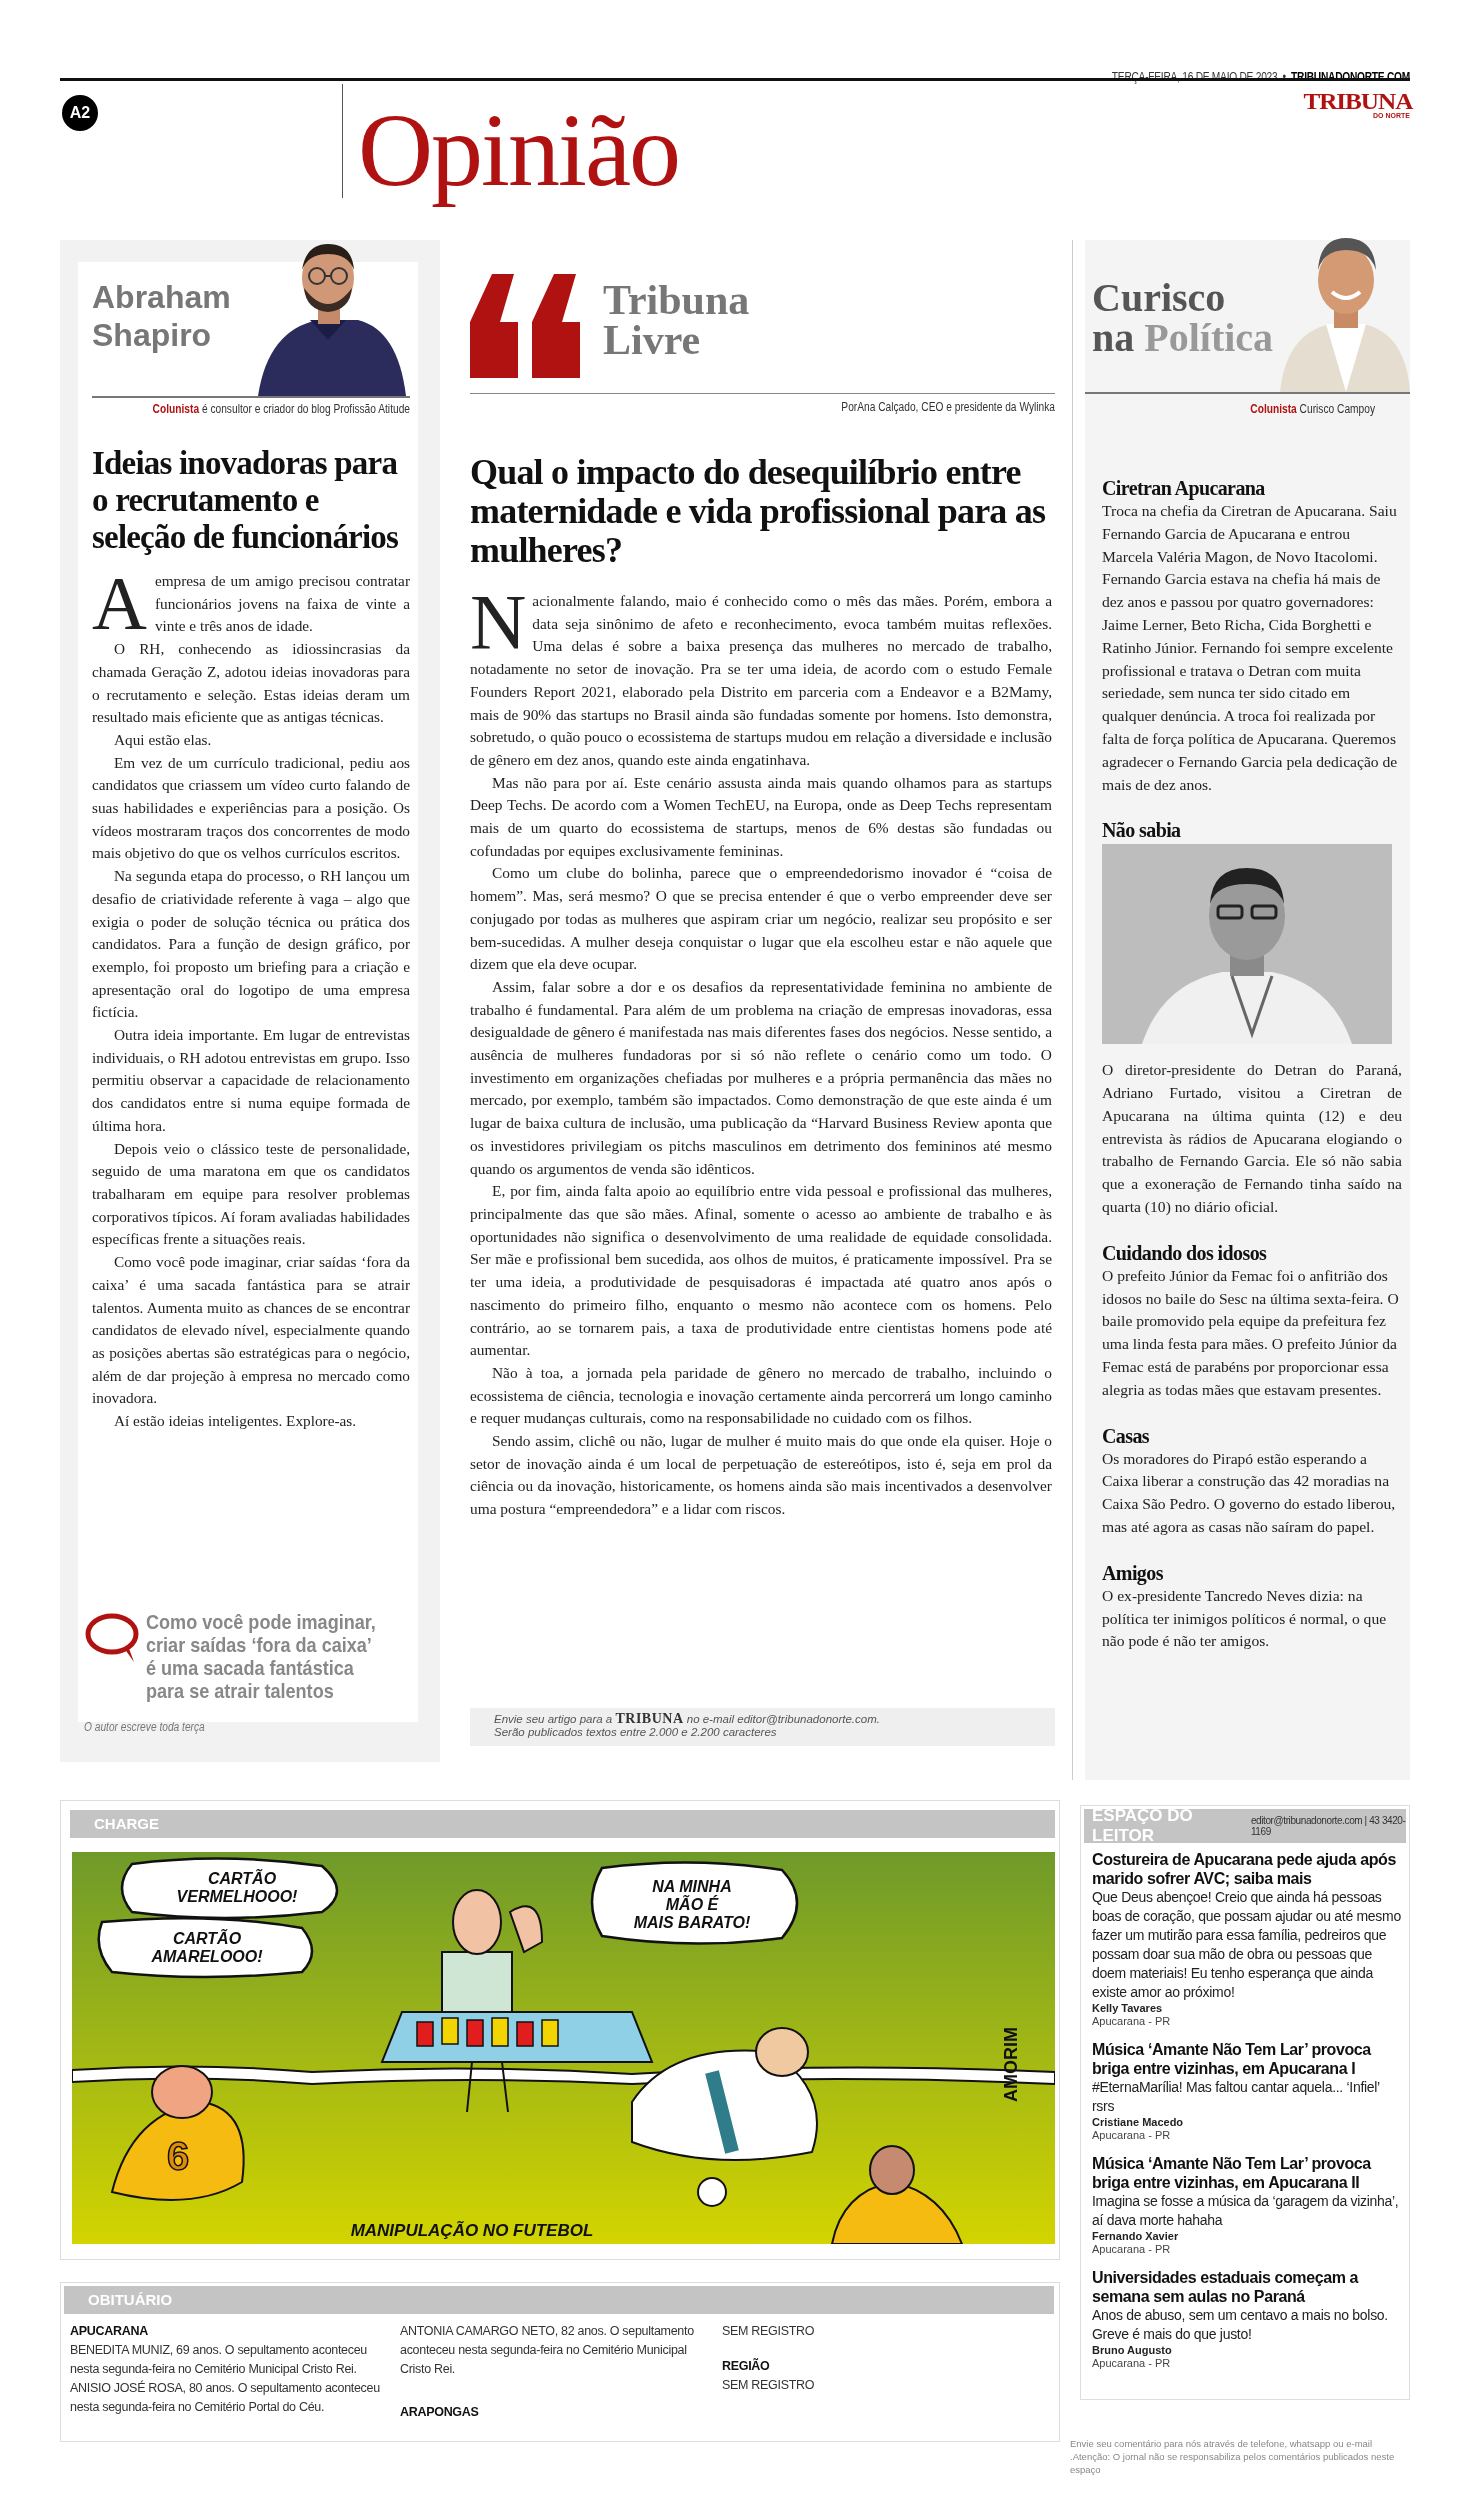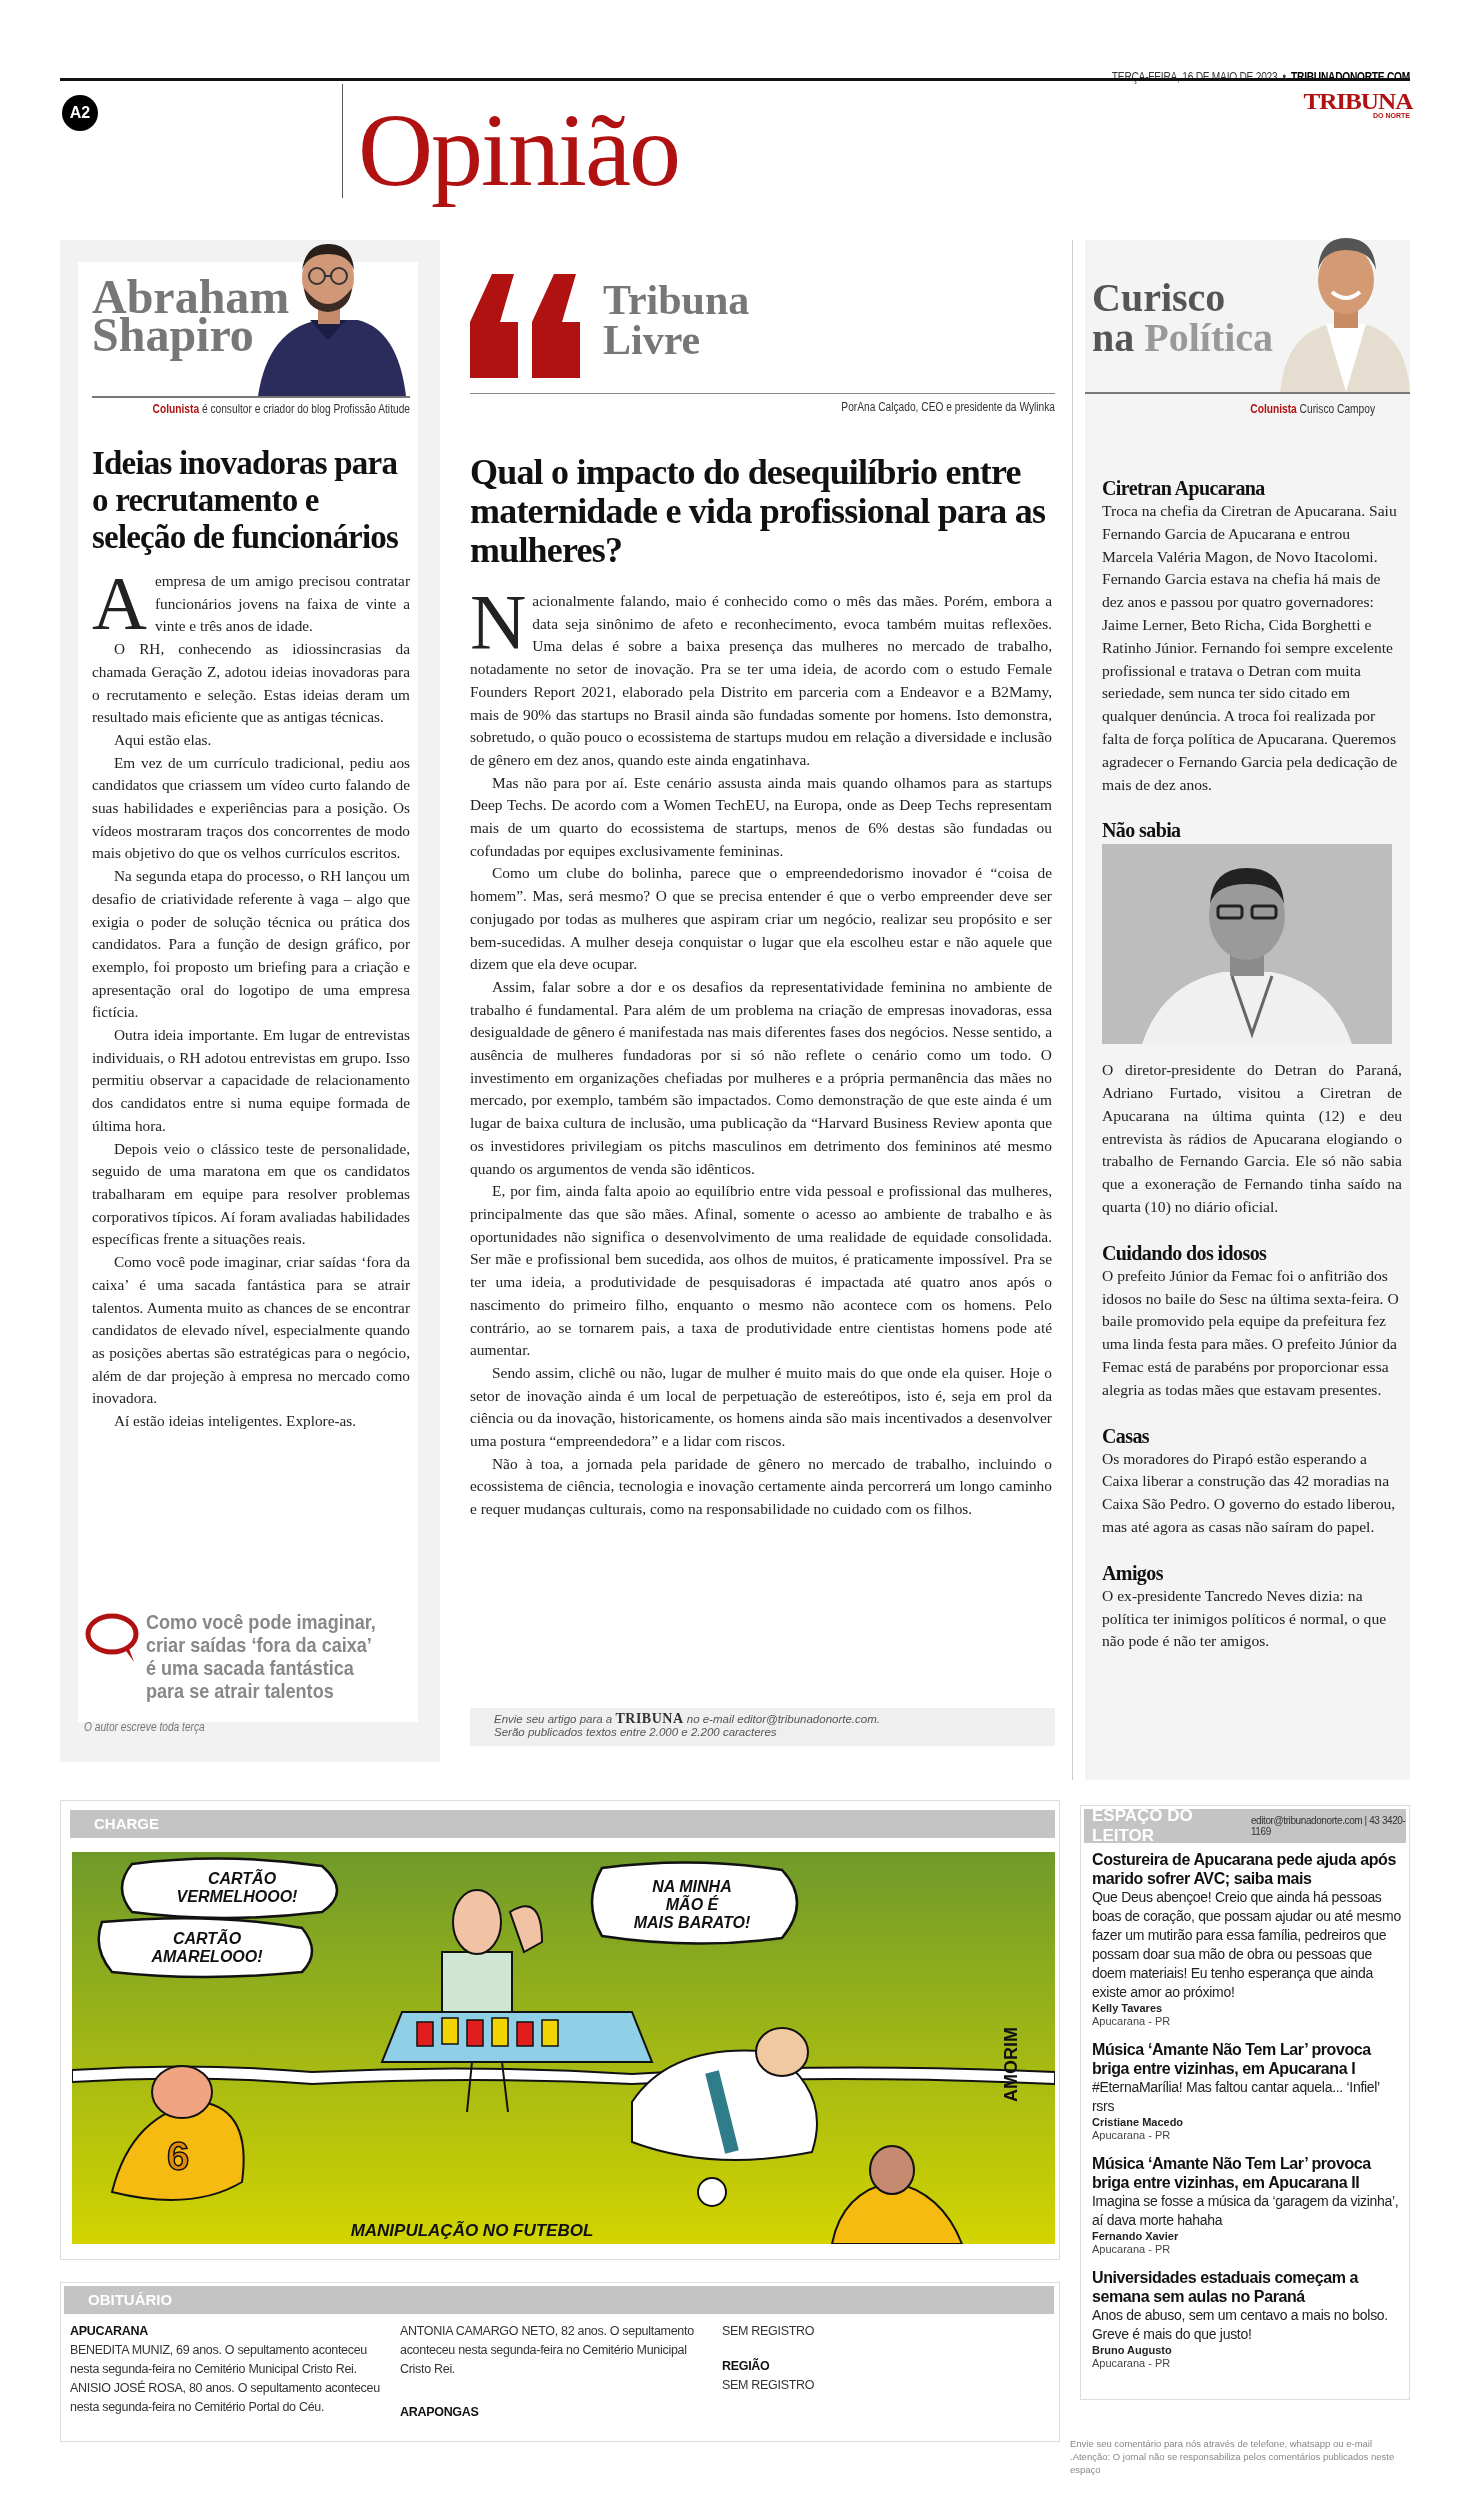--- a/index.html
+++ b/index.html
@@ -16,21 +16,21 @@
 .pagebadge{left:62px;top:95px;width:36px;height:36px;border-radius:50%;background:#000000;color:#fff;font-family:"Liberation Sans",sans-serif;font-weight:bold;font-size:16px;display:flex;align-items:center;justify-content:center}
 .vsep{left:342px;top:84px;width:1px;height:114px;background:#555}
 .section-title{left:358px;top:98px;font-family:"Liberation Serif",serif;font-size:104px;line-height:1;color:#b01212;letter-spacing:-2px}
 .logo{left:1270px;top:88px;width:140px;text-align:right}
 .logo .t{font-family:"Liberation Serif",serif;font-weight:900;font-size:24px;color:#b01212;letter-spacing:-1px;transform:scaleX(1.05);display:inline-block}
 .logo .s{font-family:"Liberation Sans",sans-serif;font-size:7px;font-weight:bold;color:#b01212;display:block;margin-top:-3px}
 
 
 .leftcol{left:60px;top:240px;width:380px;height:1522px;background:#f2f2f2}
 .leftinner{left:78px;top:262px;width:340px;height:1460px;background:#fff}
-.author-name{left:92px;top:278px;font-family:Liberation Serif, serif;font-weight:bold;font-size:48px;line-height:38px;color:#777}
+.author-name{left:92px;top:278px;font-family:Liberation Sans, sans-serif;font-weight:bold;font-size:32px;line-height:38px;color:#777}
 .author-photo{left:248px;top:240px;width:160px;height:156px}
 .author-rule{left:92px;top:396px;width:318px;height:2px;background:#777}
 .author-bio{left:92px;top:402px;width:318px;text-align:right;font-family:"Liberation Sans",sans-serif;font-size:12px;color:#333;transform:scaleX(0.85);transform-origin:right}
 .left-headline{left:92px;top:445px;width:320px;font-family:"Liberation Serif",serif;font-weight:bold;font-size:33px;line-height:37px;color:#111;letter-spacing:-0.8px}
 .left-body{left:92px;top:570px;width:318px;font-size:15.3px;line-height:22.7px;text-align:justify;color:#222}
 .left-body p{text-indent:22px}
 .left-body p.first{text-indent:0}
 .dropcap{float:left;font-size:76px;line-height:58px;margin:4px 8px 0 0;font-family:"Liberation Serif",serif}
 .quote-box{left:84px;top:1610px;width:330px;height:110px}
 .quote-icon{position:absolute;left:0;top:2px;width:56px;height:52px}
@@ -151,22 +151,22 @@
 </div>
 <div class="abs mid-rule"></div>
 <div class="abs byline">PorAna Calçado, CEO e presidente da Wylinka</div>
 <div class="abs mid-headline">Qual o impacto do desequilíbrio entre maternidade e vida profissional para as mulheres?</div>
 <div class="abs mid-body serif">
   <p class="first"><span class="dropcap">N</span><span>acionalmente falando, maio é conhecido como o mês das mães. Porém, embora a data seja sinônimo de afeto e reconhecimento, evoca também muitas reflexões. Uma delas é sobre a baixa presença das mulheres no mercado de trabalho, notadamente no setor de inovação. Pra se ter uma ideia, de acordo com o estudo Female Founders Report 2021, elaborado pela Distrito em parceria com a Endeavor e a B2Mamy, mais de 90% das startups no Brasil ainda são fundadas somente por homens. Isto demonstra, sobretudo, o quão pouco o ecossistema de startups mudou em relação a diversidade e inclusão de gênero em dez anos, quando este ainda engatinhava.</span></p>
   <p>Mas não para por aí. Este cenário assusta ainda mais quando olhamos para as startups Deep Techs. De acordo com a Women TechEU, na Europa, onde as Deep Techs representam mais de um quarto do ecossistema de startups, menos de 6% destas são fundadas ou cofundadas por equipes exclusivamente femininas.</p>
   <p>Como um clube do bolinha, parece que o empreendedorismo inovador é “coisa de homem”. Mas, será mesmo? O que se precisa entender é que o verbo empreender deve ser conjugado por todas as mulheres que aspiram criar um negócio, realizar seu propósito e ser bem-sucedidas. A mulher deseja conquistar o lugar que ela escolheu estar e não aquele que dizem que ela deve ocupar.</p>
   <p>Assim, falar sobre a dor e os desafios da representatividade feminina no ambiente de trabalho é fundamental. Para além de um problema na criação de empresas inovadoras, essa desigualdade de gênero é manifestada nas mais diferentes fases dos negócios. Nesse sentido, a ausência de mulheres fundadoras por si só não reflete o cenário como um todo. O investimento em organizações chefiadas por mulheres e a própria permanência das mães no mercado, por exemplo, também são impactados. Como demonstração de que este ainda é um lugar de baixa cultura de inclusão, uma publicação da “Harvard Business Review aponta que os investidores privilegiam os pitchs masculinos em detrimento dos femininos até mesmo quando os argumentos de venda são idênticos.</p>
   <p>E, por fim, ainda falta apoio ao equilíbrio entre vida pessoal e profissional das mulheres, principalmente das que são mães. Afinal, somente o acesso ao ambiente de trabalho e às oportunidades não significa o desenvolvimento de uma realidade de equidade consolidada. Ser mãe e profissional bem sucedida, aos olhos de muitos, é praticamente impossível. Pra se ter uma ideia, a produtividade de pesquisadoras é impactada até quatro anos após o nascimento do primeiro filho, enquanto o mesmo não acontece com os homens. Pelo contrário, ao se tornarem pais, a taxa de produtividade entre cientistas homens pode até aumentar.</p>
+  <p>Não à toa, a jornada pela paridade de gênero no mercado de trabalho, incluindo o ecossistema de ciência, tecnologia e inovação certamente ainda percorrerá um longo caminho e requer mudanças culturais, como na responsabilidade no cuidado com os filhos.</p>
   <p>Sendo assim, clichê ou não, lugar de mulher é muito mais do que onde ela quiser. Hoje o setor de inovação ainda é um local de perpetuação de estereótipos, isto é, seja em prol da ciência ou da inovação, historicamente, os homens ainda são mais incentivados a desenvolver uma postura “empreendedora” e a lidar com riscos.</p>
-  <p>Não à toa, a jornada pela paridade de gênero no mercado de trabalho, incluindo o ecossistema de ciência, tecnologia e inovação certamente ainda percorrerá um longo caminho e requer mudanças culturais, como na responsabilidade no cuidado com os filhos.</p>
 </div>
 <div class="abs submit-box">
   <div><span>Envie seu artigo para a </span><span class="brand">TRIBUNA</span><span>  no e-mail editor@tribunadonorte.com.</span></div>
   <div>Serão publicados textos entre 2.000 e 2.200 caracteres</div>
 </div>
 
 <div class="abs rc-sep"></div>
 <div class="abs rightcol"></div>
 <div class="abs col-title">
   <div class="dark">Curisco</div>

